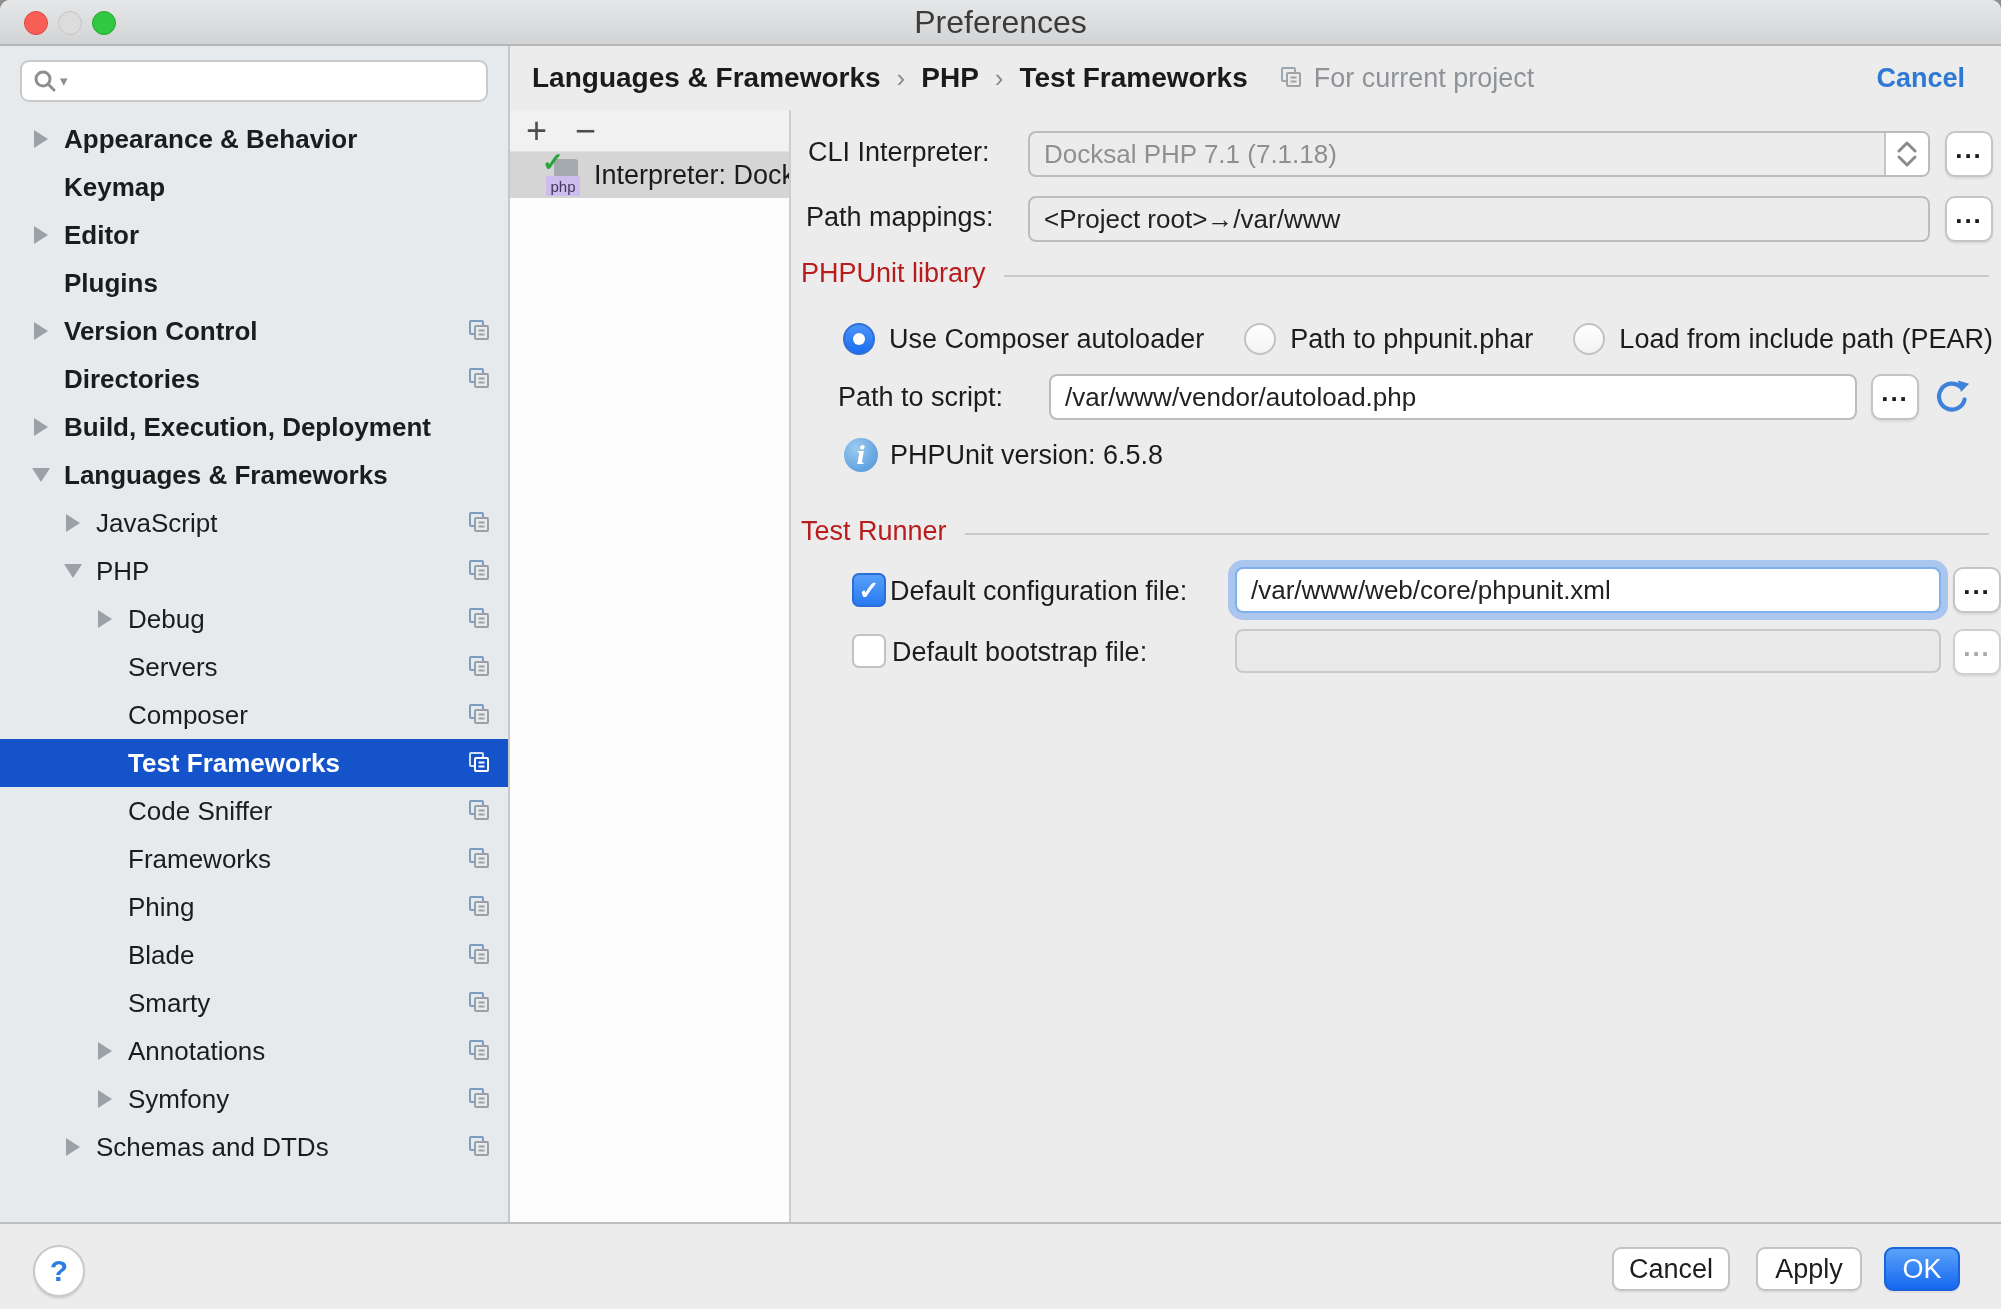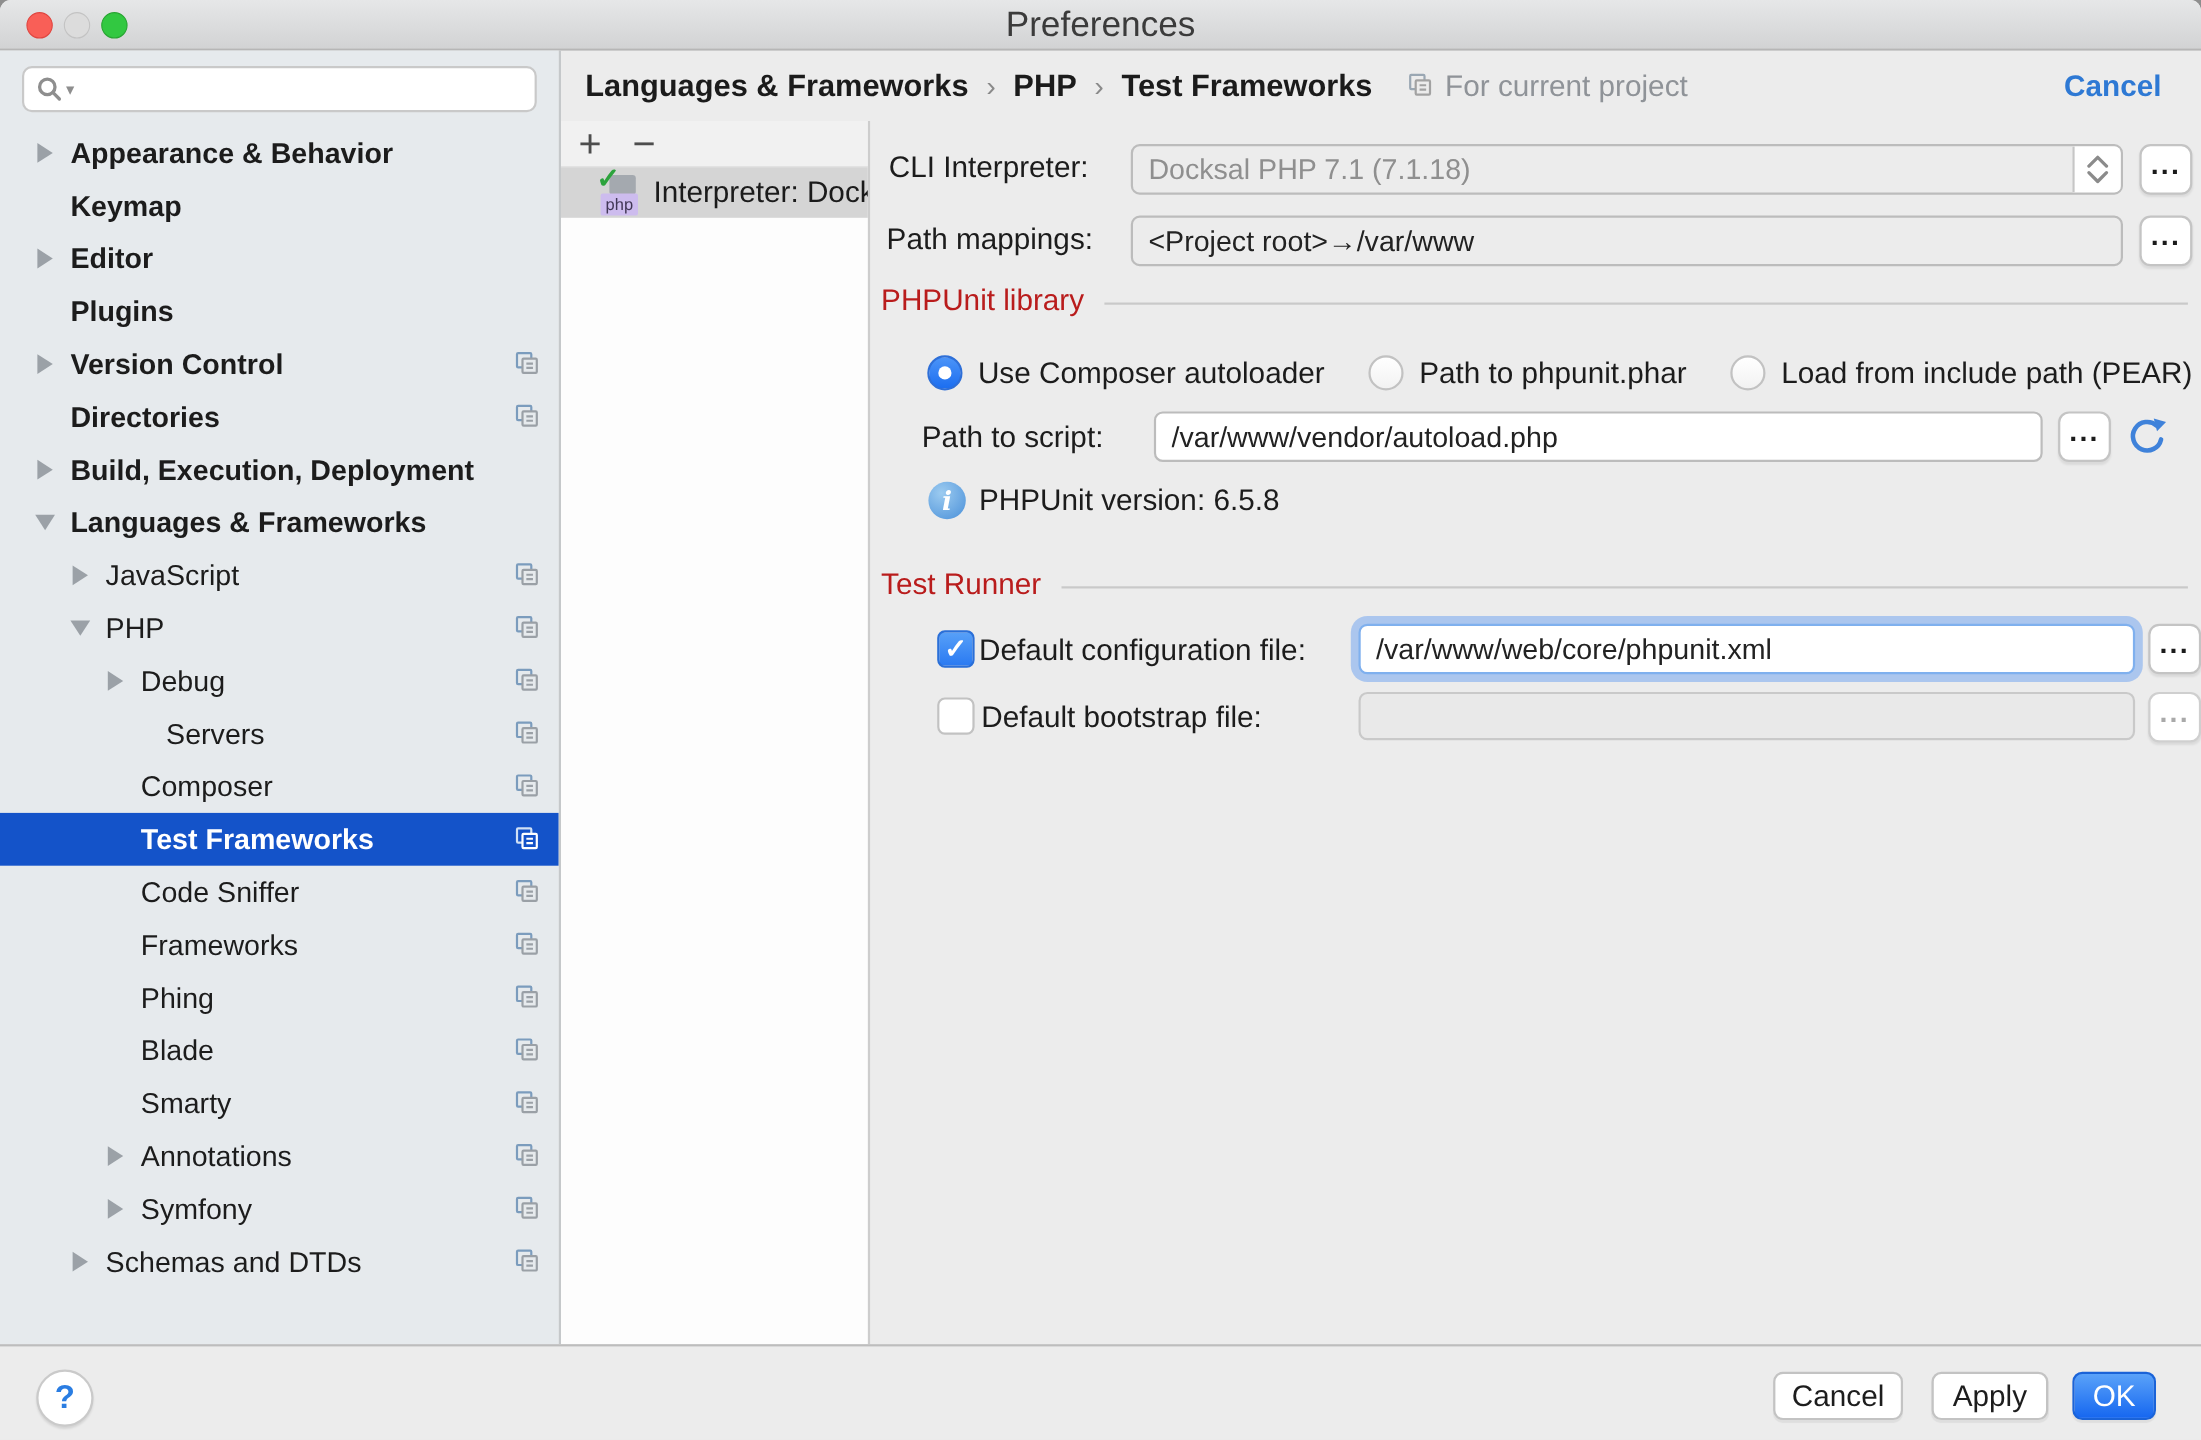--- a/index.html
+++ b/index.html
@@ -242,21 +242,21 @@
         <div class="tree-row" style="padding-left: 82px;">
     <span class="twisty collapsed"></span>
     <span class="tree-label">Debug</span>
     <svg class="ppicon" width="26" height="26" viewBox="0 0 26 26">
       <rect class="pp-back" x="4" y="3" width="13" height="13" rx="1"></rect>
       <rect class="pp-front" x="9" y="8" width="13" height="13" rx="1"></rect>
       <line x1="12.5" y1="12.5" x2="18.5" y2="12.5"></line>
       <line x1="12.5" y1="16.5" x2="18.5" y2="16.5"></line>
     </svg>
   </div>
-        <div class="tree-row" style="padding-left: 105px;">
+        <div class="tree-row" style="padding-left: 82px;">
     <span class="twisty"></span>
     <span class="tree-label">Servers</span>
     <svg class="ppicon" width="26" height="26" viewBox="0 0 26 26">
       <rect class="pp-back" x="4" y="3" width="13" height="13" rx="1"></rect>
       <rect class="pp-front" x="9" y="8" width="13" height="13" rx="1"></rect>
       <line x1="12.5" y1="12.5" x2="18.5" y2="12.5"></line>
       <line x1="12.5" y1="16.5" x2="18.5" y2="16.5"></line>
     </svg>
   </div>
         <div class="tree-row" style="padding-left: 82px;">

